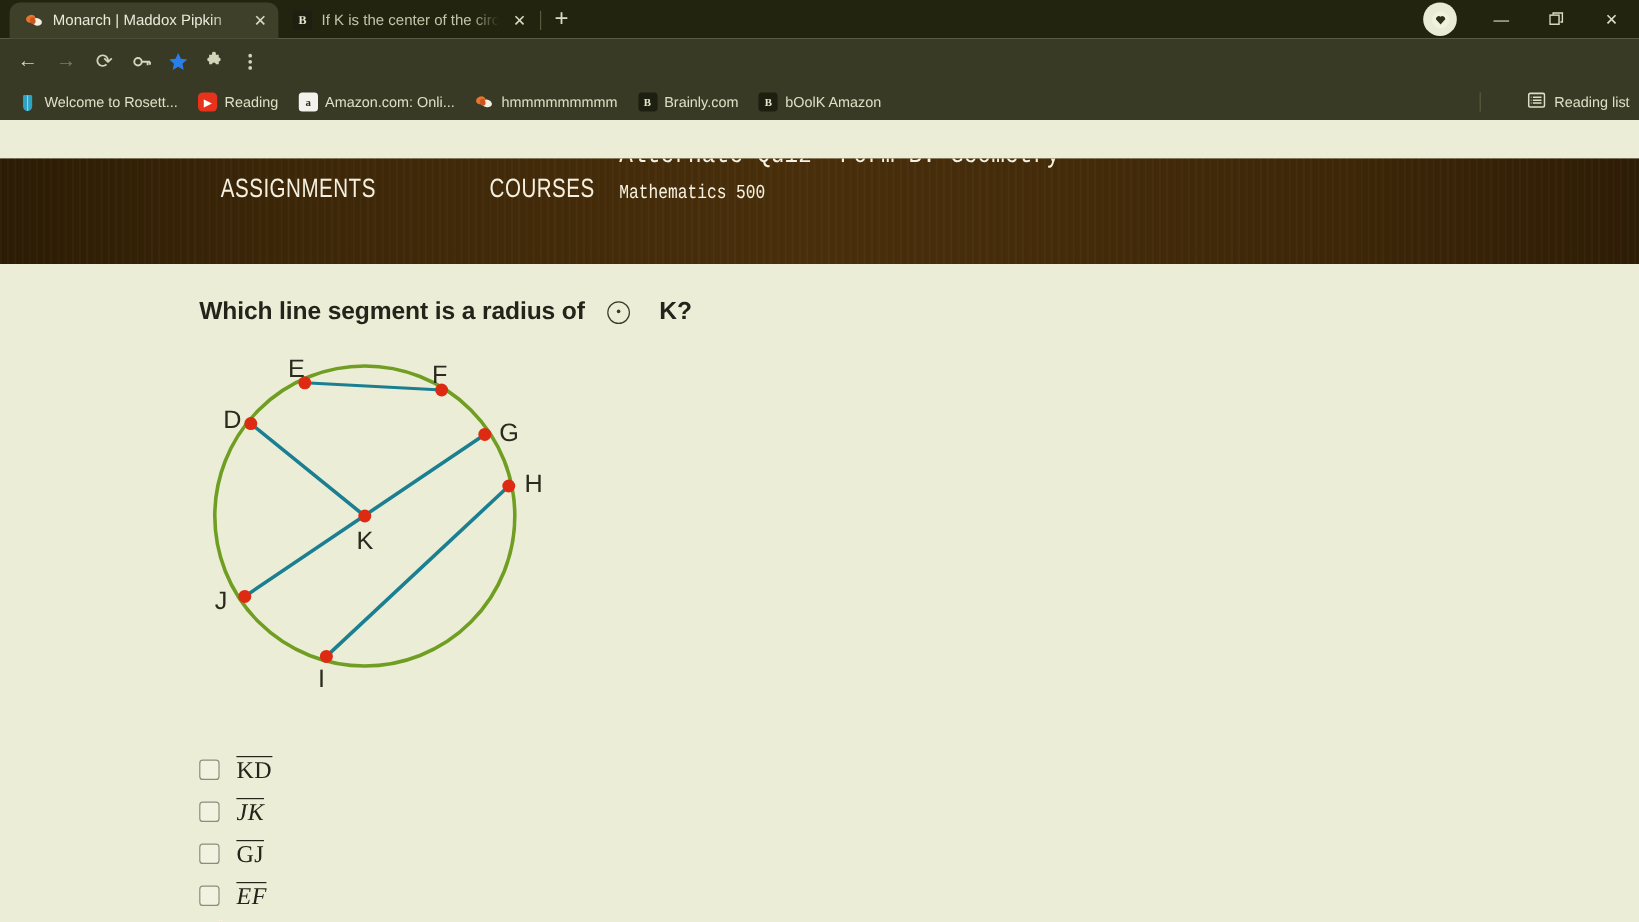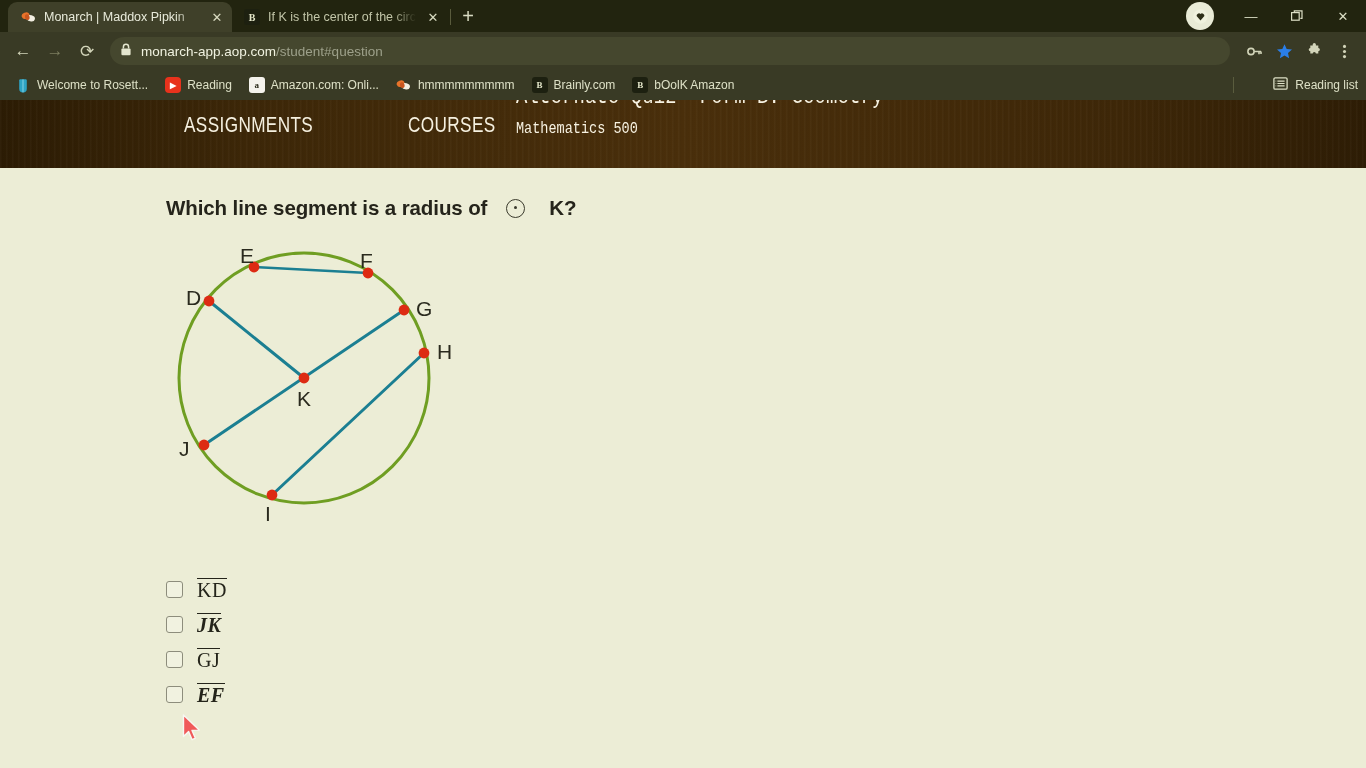--- a/index.html
+++ b/index.html
@@ -110,26 +110,27 @@
     gap: 7px; font-size: 12px; color: #dde0c6; padding-left: 12px;
   }
   .rl-divider {
     position: absolute; right: 132px; width: 1px; height: 16px; background: #5a5c3e;
   }
 
   
   .viewport { flex: 1; background: #ecedd6; overflow: hidden; position: relative; }
 
   .site-header {
-    height: 68px; position: relative; overflow: hidden;
+    height: 88px; position: relative; overflow: hidden;
     background:
       repeating-linear-gradient(90deg,
         rgba(255,255,255,0.022) 0px, rgba(255,255,255,0.022) 1px,
         rgba(0,0,0,0.03) 2px, rgba(0,0,0,0.0) 6px),
       linear-gradient(90deg, #2c1c04 0%, #3d2708 18%, #4a2f0b 50%, #3e2708 82%, #2e1d05 100%);
+    margin-top: 32px;
   }
   .hdr-nav {
     position: absolute; top: 12px; left: 184px;
     display: flex; gap: 0; align-items: flex-start;
   }
   .hdr-link {
     font-family: "Liberation Sans Narrow", "Liberation Sans", sans-serif;
     font-size: 22px; letter-spacing: 0.5px; color: #f5f0e0;
     transform: scaleX(0.78); transform-origin: left center;
   }
@@ -175,21 +176,21 @@
     width: 17px; height: 17px; flex: 0 0 17px; border: 1.5px solid #8d8d7c;
     border-radius: 3px; background: #f1f2e0;
   }
   .choice-label {
     font-size: 20px; color: #24241a;
     font-family: "Liberation Serif", serif;
     border-top: 1.6px solid #24241a;
     padding-top: 1px; line-height: 1.05;
     letter-spacing: 0.5px;
   }
-  .choice-label.ital { font-style: italic; font-weight: bold; }
+  .choice-label.ital { font-style: italic; }
 </style>
 </head>
 <body>
 
 <div class="browser">
 
   <div class="tabstrip">
     <div class="tab active">
       <span class="tab-favicon fav-monarch">
         <svg width="15" height="15" viewBox="0 0 15 15">
@@ -224,29 +225,20 @@
         </svg>
       </div>
       <div class="win-btn">✕</div>
     </div>
   </div>
 
   <div class="toolbar">
     <div class="nav-btn">←</div>
     <div class="nav-btn disabled">→</div>
     <div class="nav-btn">⟳</div>
-    <div class="omnibox">
-      <span>
-        <svg width="12" height="13" viewBox="0 0 12 13">
-          <rect x="1.4" y="5.4" width="9.2" height="6.8" rx="1.2" fill="#e4e6cf"></rect>
-          <path d="M3.4 5.4 V3.9 a2.6 2.6 0 0 1 5.2 0 V5.4" fill="none" stroke="#e4e6cf" stroke-width="1.5"></path>
-        </svg>
-      </span>
-      <span class="omnibox-text"><span>monarch-app.aop.com</span><span class="path">/student#question</span></span>
-    </div>
     <div class="tb-icon">
       <svg width="17" height="17" viewBox="0 0 17 17">
         <circle cx="5" cy="8.5" r="3.1" fill="none" stroke="#d3d5ba" stroke-width="1.6"></circle>
         <path d="M8.1 8.5 H15 M13 8.5 V11.3 M15 8.5 V11" stroke="#d3d5ba" stroke-width="1.6" fill="none"></path>
       </svg>
     </div>
     <div class="tb-icon">
       <svg width="17" height="17" viewBox="0 0 17 17">
         <path d="M8.5 1.2 L10.7 6 L16 6.6 L12 10.1 L13.1 15.3 L8.5 12.6 L3.9 15.3 L5 10.1 L1 6.6 L6.3 6 Z" fill="#2a7ee8"></path>
       </svg>

